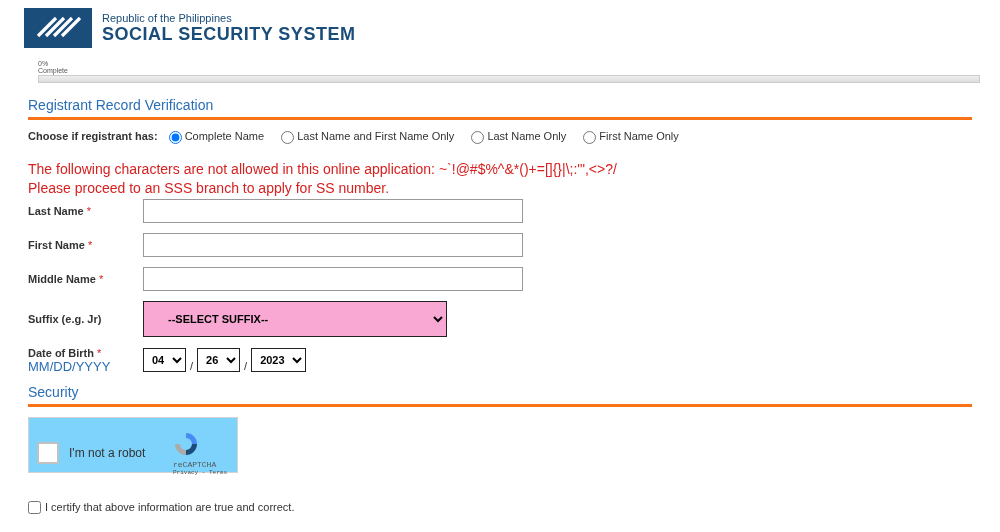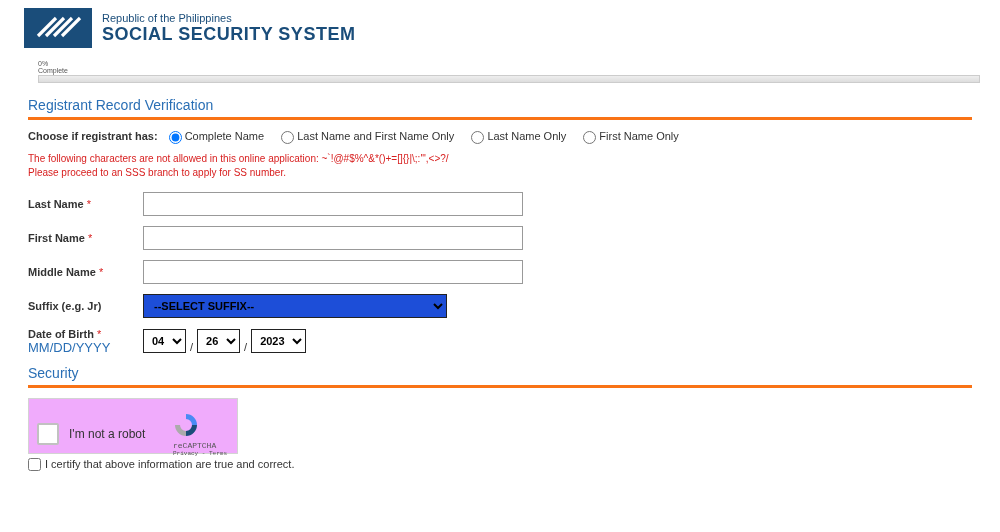--- a/index.html
+++ b/index.html
@@ -8,35 +8,35 @@
     .logo { width: 68px; height: 40px; background: #1a4d7a; display: flex; align-items: center; justify-content: center; margin-right: 10px; }
     .logo svg { width: 48px; height: 28px; }
     .header-text { display: flex; flex-direction: column; justify-content: center; }
     .header-sub { font-size: 11px; color: #1a4d7a; }
     .header-main { font-size: 18px; font-weight: bold; color: #1a4d7a; letter-spacing: 0.5px; }
     .progress { margin: 4px 20px 0 38px; }
     .progress-label { font-size: 7px; color: #555; }
     .progress-bar { height: 8px; background: linear-gradient(to bottom,#eee,#ddd); border: 1px solid #ccc; margin-top: 1px; }
     .content { padding: 14px 28px; }
     .section-title { color: #2a6fb5; font-size: 14px; padding-bottom: 4px; border-bottom: 3px solid #f97316; margin-bottom: 10px; }
-    .radio-row { font-size: 11px; margin-bottom: 8px; }
+    .radio-row { font-size: 11px; margin-bottom: 16px; }
     .radio-row strong { font-weight: bold; margin-right: 8px; }
     .radio-row label { margin-right: 14px; }
     .radio-row input[type="radio"] { vertical-align: middle; margin-right: 3px; }
-    .warning { color: #d82020; font-size: 10px; line-height: 1.4; margin-bottom: 12px; }
+    .warning { color: #d82020; font-size: 14px; line-height: 1.4; }
     .form-row { display: flex; align-items: center; margin-bottom: 10px; }
     .form-label { width: 115px; font-size: 11px; font-weight: bold; }
     .form-label .req { color: #d82020; font-weight: normal; }
     .form-sub { font-size: 13px; color: #2a6fb5; font-weight: normal; display: block; }
     .text-input { width: 380px; height: 24px; border: 1px solid #999; padding: 2px 6px; font-size: 12px; }
-    .select-input { width: 304px; height: 24px; border: 1px solid #222; padding: 2px 6px; font-size: 11px; font-weight: bold; background: #1d4ed8; }
+    .select-input { width: 304px; height: 36px; border: 1px solid #222; padding: 2px 20px; font-size: 11px; font-weight: bold; background: #f9a8d4; }
     .date-group { display: flex; gap: 4px; align-items: flex-end; }
     .date-sel { height: 24px; border: 1px solid #222; padding: 2px 4px; font-size: 11px; font-weight: bold; background: white; }
     .date-sep { font-size: 11px; }
-    .recaptcha { width: 210px; height: 56px; border: 1px solid #d3d3d3; background: #f0abfc; display: flex; align-items: center; padding: 17px 10px 0 8px; margin-bottom: 4px; }
+    .recaptcha { width: 210px; height: 56px; border: 1px solid #d3d3d3; background: #7dd3fc; display: flex; align-items: center; padding: 17px 10px 0 8px; margin-bottom: 28px; }
     .rc-check { width: 22px; height: 22px; border: 2px solid #c1c1c1; border-radius: 2px; background: white; margin-right: 10px; }
     .rc-text { font-size: 12px; color: #333; flex: 1; }
     .rc-brand { text-align: left; font-family: Liberation Mono, monospace; }
     .rc-brand-label { font-size: 8px; color: #555; }
     .rc-brand-links { font-size: 6px; color: #555; }
     .certify { font-size: 11px; }
     .certify input { vertical-align: middle; margin-right: 4px; }
   </style>
 </head>
 <body>

